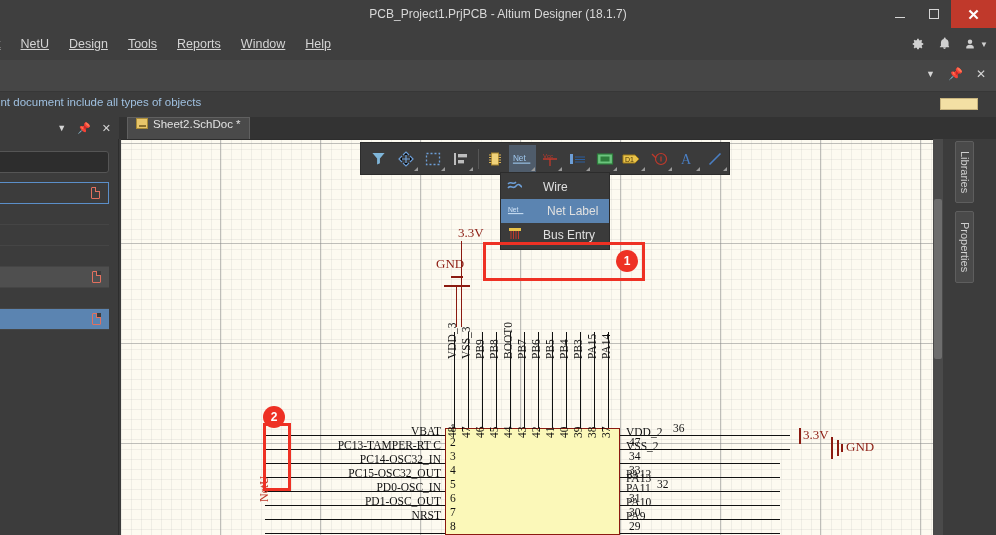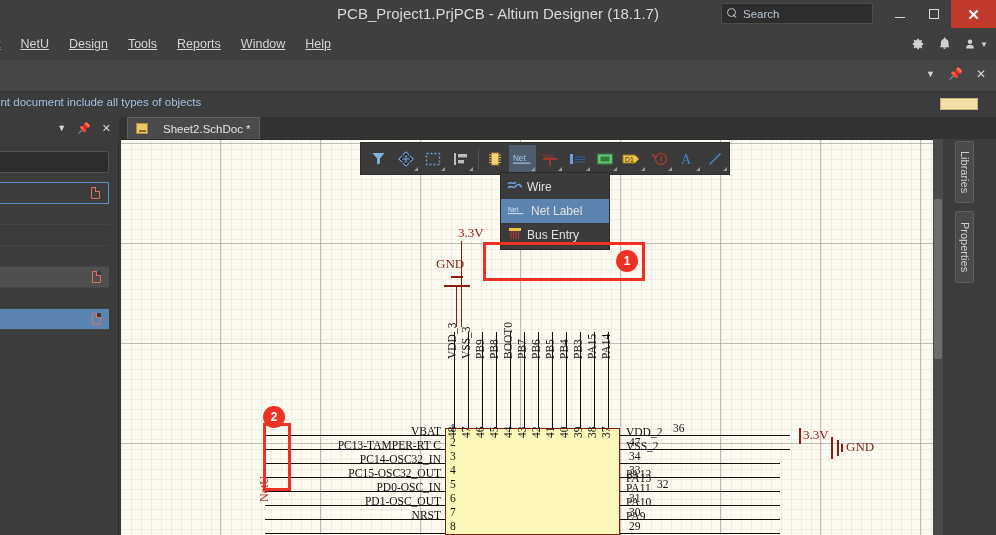--- a/index.html
+++ b/index.html
@@ -11,21 +11,21 @@
   }
   #app { position: relative; width: 996px; height: 535px; background: #3c3c3c; }
 
   
   .titlebar {
     position: absolute; top: 0; left: 0; width: 996px; height: 28px;
     background: #3f3f3f; display: flex; align-items: center;
   }
   .title-text {
     position: absolute; left: 0; right: 0; text-align: center;
-    font-size: 15px; color: #d8d8d8; line-height: 28px;
+    font-size: 12px; color: #d8d8d8; line-height: 28px;
   }
   .search-box {
     position: absolute; left: 721px; top: 3px; width: 152px; height: 21px;
     background: #2d2d2d; border: 1px solid #4d4d4d; border-radius: 2px;
     display: flex; align-items: center; padding-left: 5px;
   }
   .search-ico { width: 11px; height: 11px; position: relative; margin-right: 5px; }
   .search-ico:before {
     content: ""; position: absolute; left: 0; top: 0; width: 7px; height: 7px;
     border: 1.3px solid #bdbdbd; border-radius: 50%;
@@ -82,21 +82,21 @@
   }
 
   
   .tabrow {
     position: absolute; top: 117px; left: 0; width: 996px; height: 22px;
     background: #333333;
   }
   .doctab {
     position: absolute; left: 127px; top: 0px; height: 22px;
     background: #4a4a4a; border: 1px solid #606060; border-bottom: none;
-    display: flex; align-items: center; padding: 0 8px; gap: 15px;
+    display: flex; align-items: flex-start; padding: 0 8px; gap: 5px;
   }
   .tab-ico { width: 12px; height: 11px; background: #e8c66a; border: 1px solid #a98b38; position: relative; }
   .tab-ico:after { content:""; position:absolute; left:2px; bottom:1px; width:7px; height:2px; background:#8a7030; }
   .tab-label { font-size: 11.5px; color: #e2e2e2; white-space: nowrap; }
 
   
   .leftpanel {
     position: absolute; left: 0; top: 117px; width: 119px; height: 418px;
     background: #3c3c3c; border-right: 1px solid #2d2d2d;
   }
@@ -202,21 +202,21 @@
     border-left: 4px solid transparent; border-bottom: 4px solid #9a9a9a;
   }
   .tb-sep { width: 1px; height: 20px; background: #565656; margin: 0 3px; }
 
   
   .dd {
     position: absolute; left: 500px; top: 172px; width: 110px;
     background: #3b3b3b; border: 1px solid #2c2c2c; padding: 2px 0; z-index: 30;
   }
   .dd-item {
-    height: 24px; display: flex; align-items: center; gap: 4px; padding-left: 6px;
+    height: 24px; display: flex; align-items: center; gap: 20px; padding-left: 6px;
     font-size: 12px; color: #e0e0e0;
   }
   .dd-item.sel { background: #5b84b1; }
 
   
   .anno-box { position: absolute; border: 3px solid #ee3124; z-index: 40; pointer-events: none; }
   .anno-badge {
     position: absolute; width: 22px; height: 22px; border-radius: 50%;
     background: #ee3124; color: #fff; font-size: 12px; font-weight: bold;
     display: flex; align-items: center; justify-content: center; z-index: 45;
@@ -250,24 +250,20 @@
   .canvas-top-line { position:absolute; left:121px; top:139px; width: 822px; height:1px; background:#2d2d2d; }
 </style>
 </head>
 <body>
 
 <div id="app">
 
   <div class="titlebar">
     <div class="title-text">PCB_Project1.PrjPCB - Altium Designer (18.1.7)</div>
 
-    <div class="search-box">
-      <div class="search-ico"></div>
-      <div class="search-ph">Search</div>
-    </div>
 
     <div class="win-btn win-min">
       <div class="glyph-min"></div>
     </div>
     <div class="win-btn win-max">
       <div class="glyph-max"></div>
     </div>
     <div class="win-btn win-close">
       <div class="glyph-x">✕</div>
     </div>

